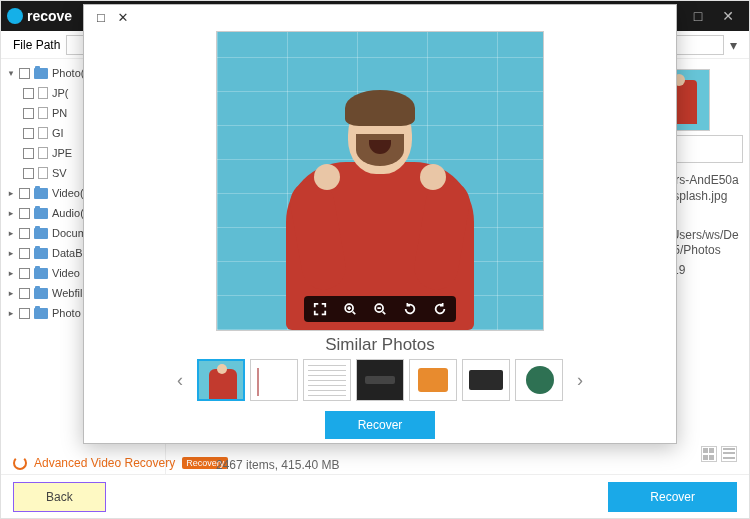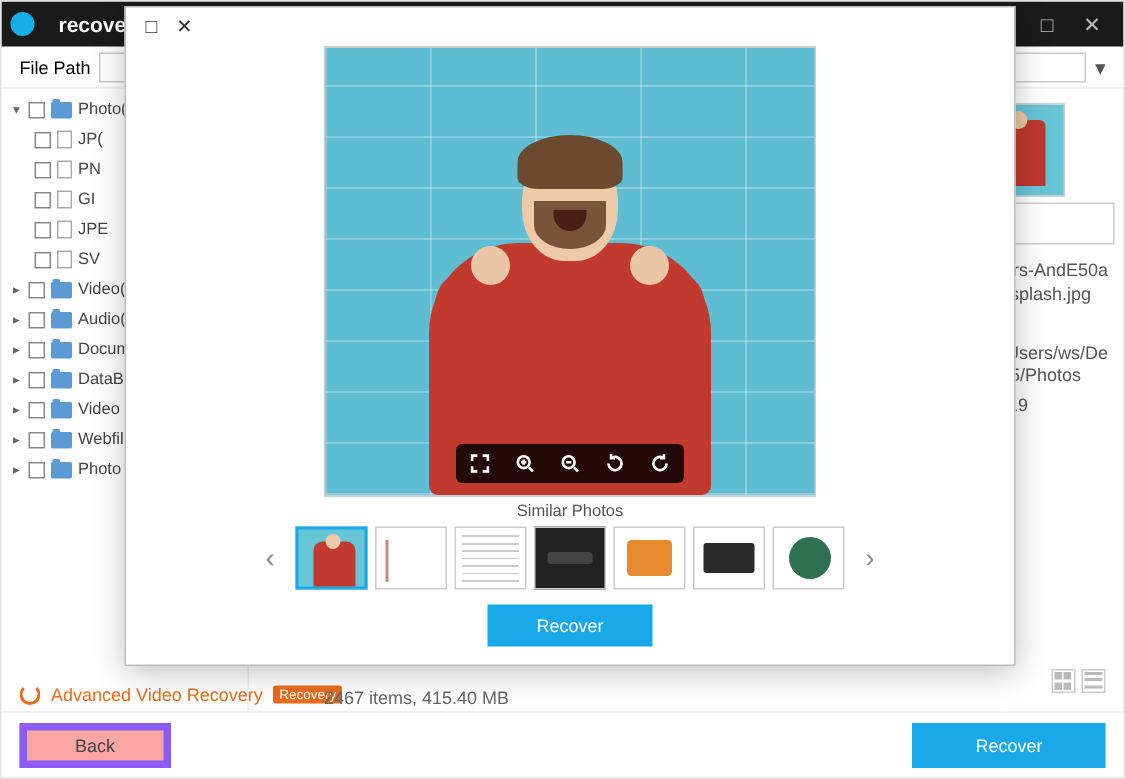--- a/index.html
+++ b/index.html
@@ -1,18 +1,18 @@
 <!DOCTYPE html>
 <html><head>
 <meta charset="utf-8">
 <style>
 *{box-sizing:border-box;margin:0;padding:0;font-family:"Segoe UI",Arial,sans-serif;font-size:12px}
 body{width:750px;height:519px;background:#fff;position:relative;overflow:hidden;border:1px solid #e0e0e0}
 .app-header{height:30px;background:#1a1a1a;display:flex;align-items:center;justify-content:space-between;padding:0 6px}
-.brand{display:flex;align-items:center;gap:16px}
+.brand{display:flex;align-items:center;gap:4px}
 .brand-icon{width:16px;height:16px;border-radius:50%;background:#15b0e8}
 .brand-text{color:#fff;font-size:14px;font-weight:600}
 .app-ctrls{display:flex;gap:0}
 .app-ctrls div{width:30px;height:30px;display:flex;align-items:center;justify-content:center;color:#bbb;font-size:14px;cursor:pointer}
 .toolbar{height:28px;display:flex;align-items:center;padding:0 12px;gap:6px;border-bottom:1px solid #eee}
 .search-box{flex:1;height:20px;border:1px solid #ccc;background:#fff}
 .main{display:flex;height:calc(100% - 30px - 28px - 44px)}
 .sidebar{width:165px;border-right:1px solid #eee;padding:4px 0;overflow:hidden}
 .tree-row{display:flex;align-items:center;height:20px;padding-left:6px;gap:4px;color:#333}
 .tree-row.lvl1{padding-left:22px}
@@ -32,21 +32,21 @@
 .adv{position:absolute;left:12px;bottom:48px;display:flex;align-items:center;gap:7px;font-size:11px;color:#e86c1a}
 .adv .badge{background:#e86c1a;color:#fff;padding:1px 4px;font-size:9px;border-radius:2px}
 .adv .ring{width:14px;height:14px;border:2px solid #e86c1a;border-radius:50%;border-top-color:transparent}
 .stats{position:absolute;left:215px;bottom:46px;font-size:11px;color:#666}
 .stats .name{color:#333}
 .view-toggle{position:absolute;right:12px;bottom:56px;display:flex;gap:4px}
 .vt{width:16px;height:16px;border:1px solid #ccc;display:flex;flex-wrap:wrap;padding:1px;gap:1px}
 .vt span{width:5px;height:5px;background:#bbb}
 .footer{position:absolute;bottom:0;left:0;right:0;height:44px;display:flex;align-items:center;justify-content:space-between;padding:0 12px;border-top:1px solid #eee;background:#fff}
 .btn{height:30px;padding:0 32px;display:flex;align-items:center;justify-content:center;cursor:pointer;font-size:12px}
-.btn-back{border:5px solid #8b5cf6;background:#fca5a5;color:#444}
+.btn-back{border:1px solid #8b5cf6;background:#fef9c3;color:#444}
 .btn-recover{background:#1aa9e8;color:#fff;border:none;padding:0 42px}
 
 
 .modal{position:absolute;left:82px;top:3px;width:594px;height:440px;background:#fff;border:1px solid #bbb;box-shadow:0 4px 20px rgba(0,0,0,.25)}
 .modal-head{height:24px;display:flex;align-items:center;padding:0 6px;font-size:11px;color:#333}
 .modal-head .title{flex:1}
 .modal-head .mctrl{width:22px;text-align:center;cursor:pointer;font-size:13px;color:#333}
 .preview-img{width:328px;height:300px;margin:2px auto 4px;background:#5fbdd3;position:relative;overflow:hidden;border:1px solid #ccc}
 .bricks::before{content:"";position:absolute;inset:0;background:
  repeating-linear-gradient(0deg,rgba(255,255,255,.25) 0 1px,transparent 1px 34px),
@@ -58,21 +58,21 @@
 .arm-r{right:26px;transform:rotate(10deg)}
 .fist-l,.fist-r{position:absolute;bottom:140px;width:26px;height:26px;background:#e9c6a6;border-radius:50%}
 .fist-l{left:44px}.fist-r{right:44px}
 .head{position:absolute;top:6px;left:50%;transform:translateX(-50%);width:64px;height:78px;background:#edcaa8;border-radius:50% 50% 44% 44%}
 .hair{position:absolute;top:0;left:50%;transform:translateX(-50%);width:70px;height:36px;background:#6b4a2f;border-radius:50% 50% 20% 20%}
 .beard{position:absolute;top:44px;left:50%;transform:translateX(-50%);width:48px;height:32px;background:#7a5438;border-radius:0 0 50% 50%}
 .mouth{position:absolute;top:50px;left:50%;transform:translateX(-50%);width:22px;height:14px;background:#4a1f16;border-radius:0 0 12px 12px}
 .tools{position:absolute;bottom:8px;left:50%;transform:translateX(-50%);height:26px;background:rgba(0,0,0,.82);border-radius:4px;display:flex;align-items:center;padding:0 8px;gap:14px}
 .tool{width:16px;height:16px;display:flex;align-items:center;justify-content:center;color:#fff;cursor:pointer;font-size:12px}
 .tool svg{width:14px;height:14px;fill:none;stroke:#fff;stroke-width:2}
-.sim-title{text-align:center;font-size:11px;color:#555;margin-top:4px}
+.sim-title{text-align:center;font-size:17px;color:#555;margin-top:4px}
 .strip{display:flex;align-items:center;justify-content:center;gap:8px;margin-top:4px}
 .nav-ar{width:18px;font-size:18px;color:#888;cursor:pointer;text-align:center}
 .thumbs{display:flex;gap:5px}
 .th{width:48px;height:42px;border:1px solid #ccc;background:#f0f0f0;cursor:pointer;position:relative;overflow:hidden}
 .th.sel{border:2px solid #1aa9e8}
 .th0{background:#67c5d8}
 .th0 .mini{position:absolute;left:10px;top:8px;width:28px;height:32px;background:#c23a2e;border-radius:6px 6px 0 0}
 .th0 .mh{position:absolute;left:18px;top:3px;width:10px;height:10px;background:#edcaa8;border-radius:50%}
 .th1{background:#fff}
 .th1::after{content:"";position:absolute;left:6px;top:8px;width:2px;height:28px;background:#c88}

